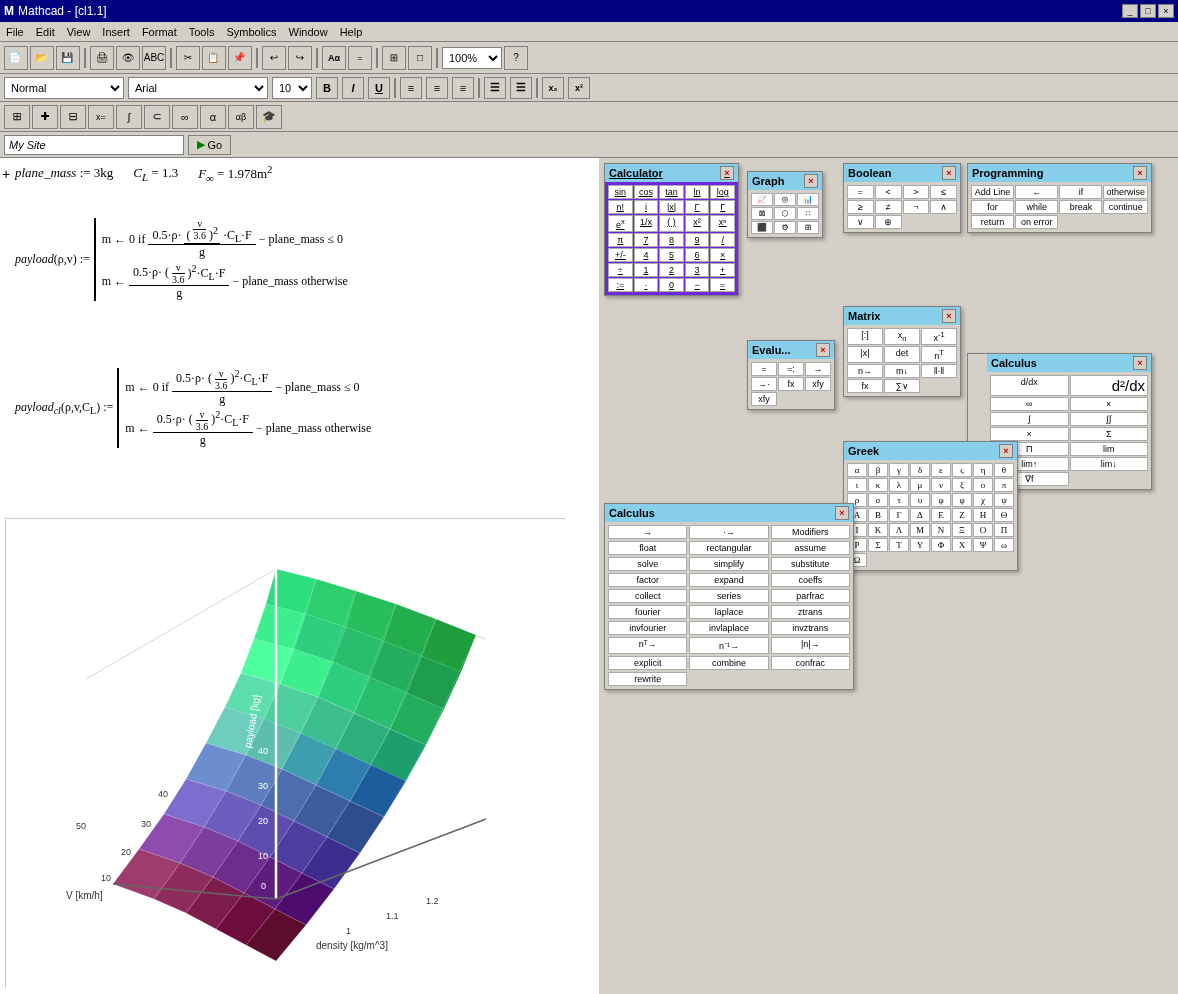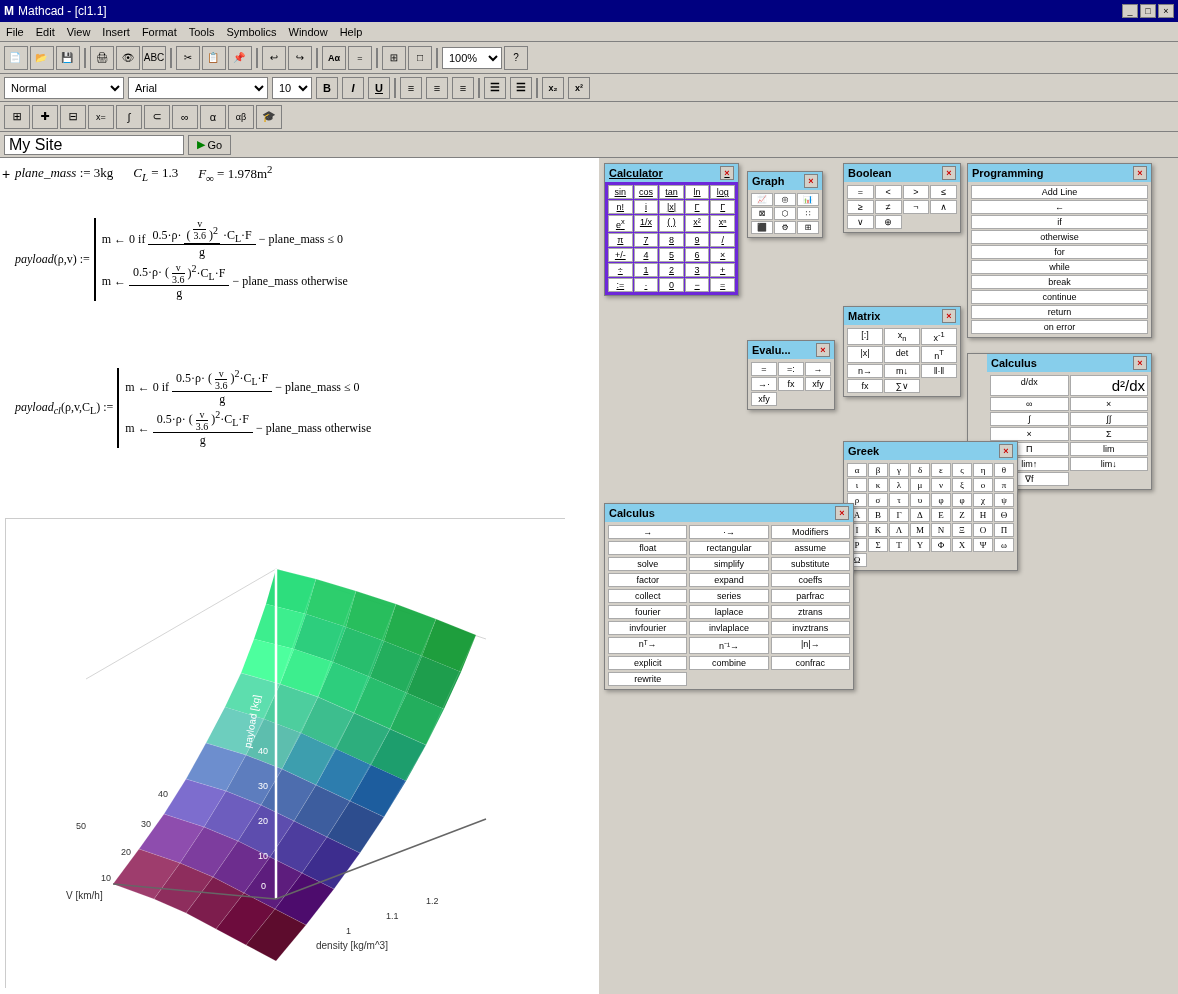--- a/index.html
+++ b/index.html
@@ -25,21 +25,21 @@
     .format-bar { background: #d4d0c8; display: flex; align-items: center; padding: 2px 4px; height: 28px; border-bottom: 1px solid #808080; gap: 4px; }
     .format-dropdown { height: 22px; font-size: 11px; background: white; border: 1px solid #808080; padding: 0 2px; }
     .format-btn { width: 22px; height: 22px; background: #d4d0c8; border: 1px solid #808080; display: flex; align-items: center; justify-content: center; cursor: pointer; font-size: 11px; font-weight: bold; }
 
     
     .math-toolbar { background: #d4d0c8; display: flex; align-items: center; padding: 2px 4px; height: 30px; border-bottom: 1px solid #808080; gap: 2px; }
     .math-btn { width: 26px; height: 24px; background: #d4d0c8; border: 1px solid #808080; display: flex; align-items: center; justify-content: center; cursor: pointer; font-size: 11px; }
 
     
     .url-bar { background: #d4d0c8; display: flex; align-items: center; padding: 2px 4px; height: 26px; border-bottom: 1px solid #808080; gap: 4px; }
-    .url-input { height: 20px; font-size: 16px; background: white; border: 1px solid #808080; padding: 0 4px; width: 180px; }
+    .url-input { height: 20px; font-size: 11px; background: white; border: 1px solid #808080; padding: 0 4px; width: 180px; font-style: italic; }
     .url-go-btn { height: 20px; padding: 0 8px; background: #d4d0c8; border: 1px solid #808080; font-size: 11px; cursor: pointer; display: flex; align-items: center; gap: 2px; }
 
     
     .main-content { display: flex; background: white; height: calc(994px - 22px - 20px - 32px - 28px - 30px - 26px); }
     
     
     .worksheet { flex: 1; background: white; padding: 10px; position: relative; overflow: hidden; }
 
     
     .panel { position: absolute; background: #d4d0c8; border: 1px solid #808080; box-shadow: 2px 2px 4px rgba(0,0,0,0.3); }
@@ -463,21 +463,21 @@
         </div>
       </div>
     </div>
 
     <div class="panel" style="top:5px;left:368px;width:185px;">
       <div class="panel-header">
         <span>Programming</span>
         <div class="panel-close">×</div>
       </div>
       <div style="padding:3px;background:#d4d0c8;">
-        <div style="display:grid;grid-template-columns:repeat(1,1fr);gap:1px;">
+        <div style="display:grid;grid-template-columns:repeat(4,1fr);gap:1px;">
           <div class="small-btn">Add Line</div>
           <div class="small-btn">←</div>
           <div class="small-btn">if</div>
           <div class="small-btn">otherwise</div>
           <div class="small-btn">for</div>
           <div class="small-btn">while</div>
           <div class="small-btn">break</div>
           <div class="small-btn">continue</div>
           <div class="small-btn">return</div>
           <div class="small-btn">on error</div>

